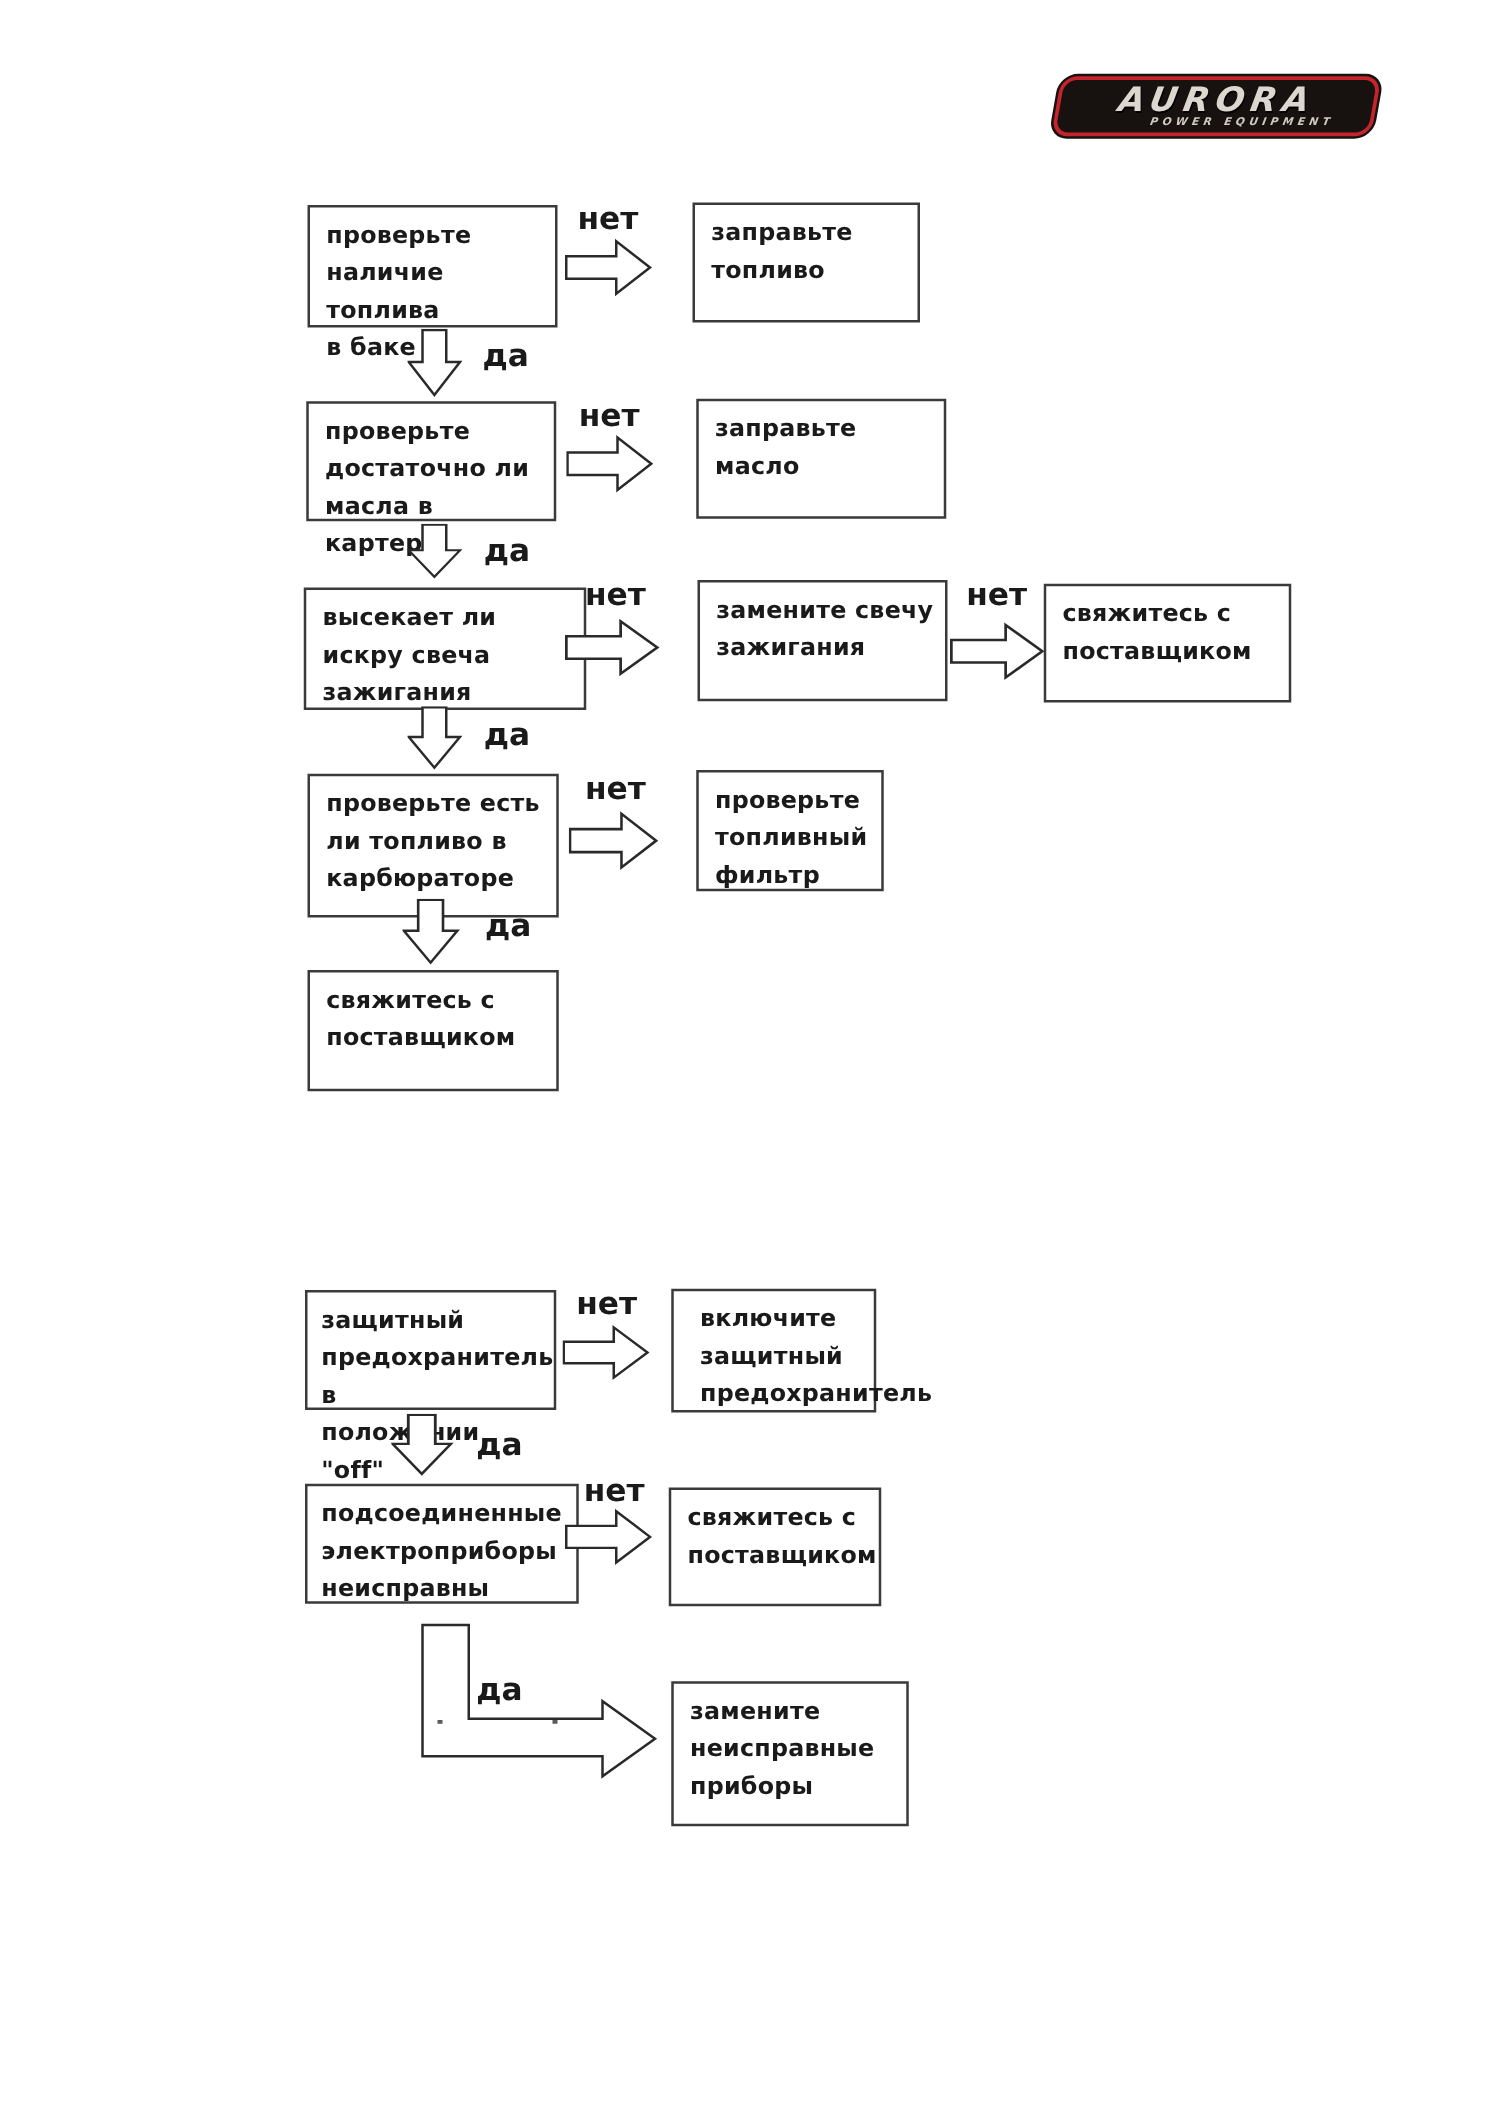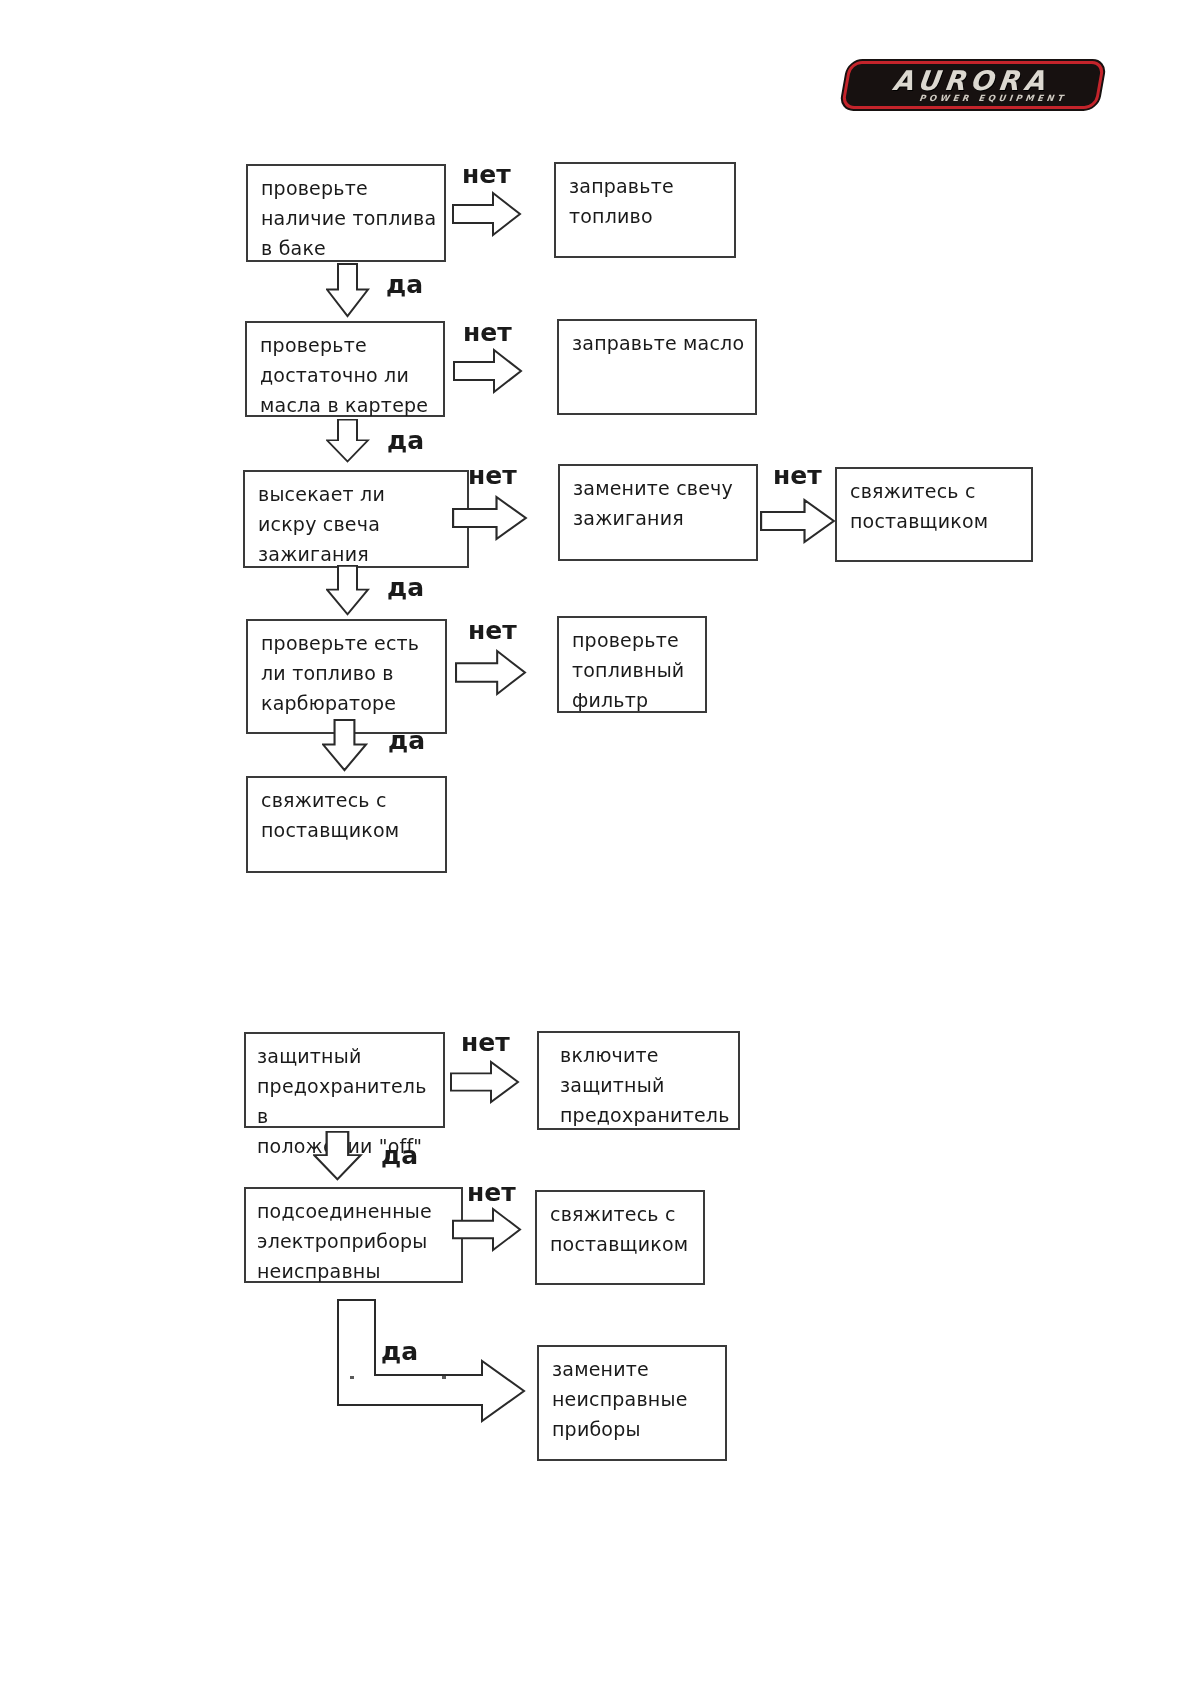--- a/index.html
+++ b/index.html
@@ -1,19 +1,19 @@
 <!DOCTYPE html>
 <html><head>
 <meta charset="utf-8">
 <style>
   html,body{margin:0;padding:0;background:#ffffff;}
   #page{position:relative;width:1190px;height:1684px;background:#ffffff;overflow:hidden;
         font-family:"DejaVu Sans","Liberation Sans",sans-serif;color:#1a1a1a;}
   .box{position:absolute;box-sizing:border-box;border:2px solid #3a3a3a;background:#fff;
-       font-weight:normal;font-size:19px;line-height:30px;padding:7px 4px 0 13px;
+       font-weight:bold;font-size:19px;line-height:30px;padding:7px 4px 0 13px;
        white-space:pre-line;letter-spacing:0.2px;}
   .lbl{position:absolute;font-weight:bold;font-size:25px;line-height:20px;}
   .arr{position:absolute;}
   .arr svg{display:block;}
   .dot{position:absolute;width:4px;height:3px;background:#5a5a5a;}
   
   #logo{position:absolute;left:845px;top:61px;width:256px;height:48px;}
   #logo .plate{position:absolute;inset:0;background:#171110;border:3px solid #c4242b;
       border-radius:13px;box-shadow:0 0 0 2px #171110;transform:skewX(-10deg);
       box-sizing:border-box;display:flex;flex-direction:column;align-items:center;justify-content:center;}
@@ -122,21 +122,21 @@
           <path d="M12 1 H31 V27 H42 L21.5 54 L1 27 H12 Z" fill="#fff" stroke="#2a2a2a" stroke-width="2"></path>
         </svg>
     </div>
   </div>
 
   <div>
 
     <div class="box" style="left:244px;top:1032px;width:201px;height:96px;padding-left:11px;">защитный
 предохранитель в
 положении "off"</div>
-    <div class="box" style="left:537px;top:1031px;width:203px;height:99px;padding-left:21px;">включите
+    <div class="box" style="left:537px;top:1031px;width:164px;height:99px;padding-left:21px;">включите
 защитный
 предохранитель</div>
 
     <div class="box" style="left:244px;top:1187px;width:219px;height:96px;padding-left:11px;">подсоединенные
 электроприборы
 неисправны</div>
     <div class="box" style="left:535px;top:1190px;width:170px;height:95px;">свяжитесь с
 поставщиком</div>
 
     <div class="box" style="left:537px;top:1345px;width:190px;height:116px;">замените

